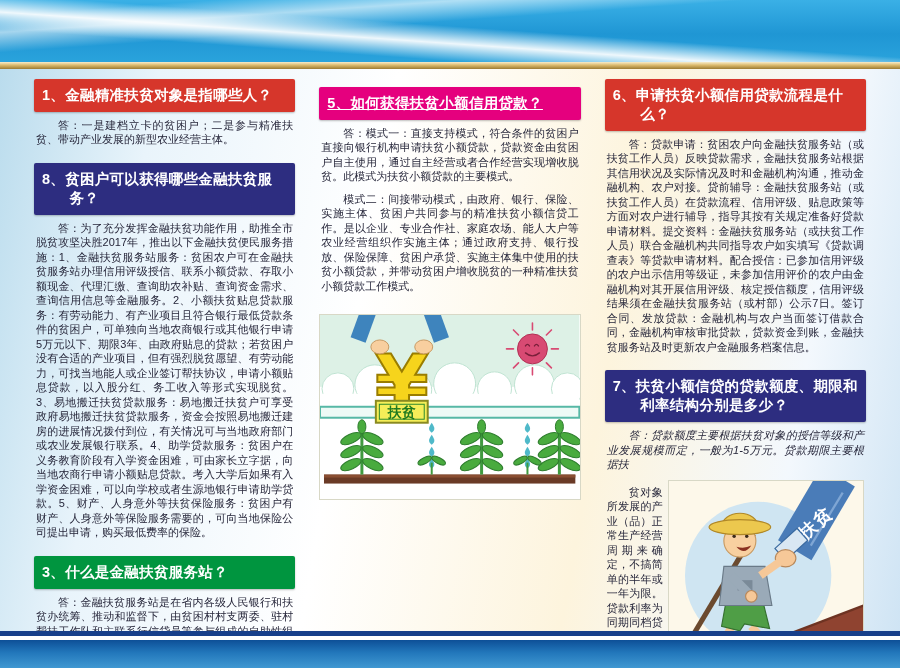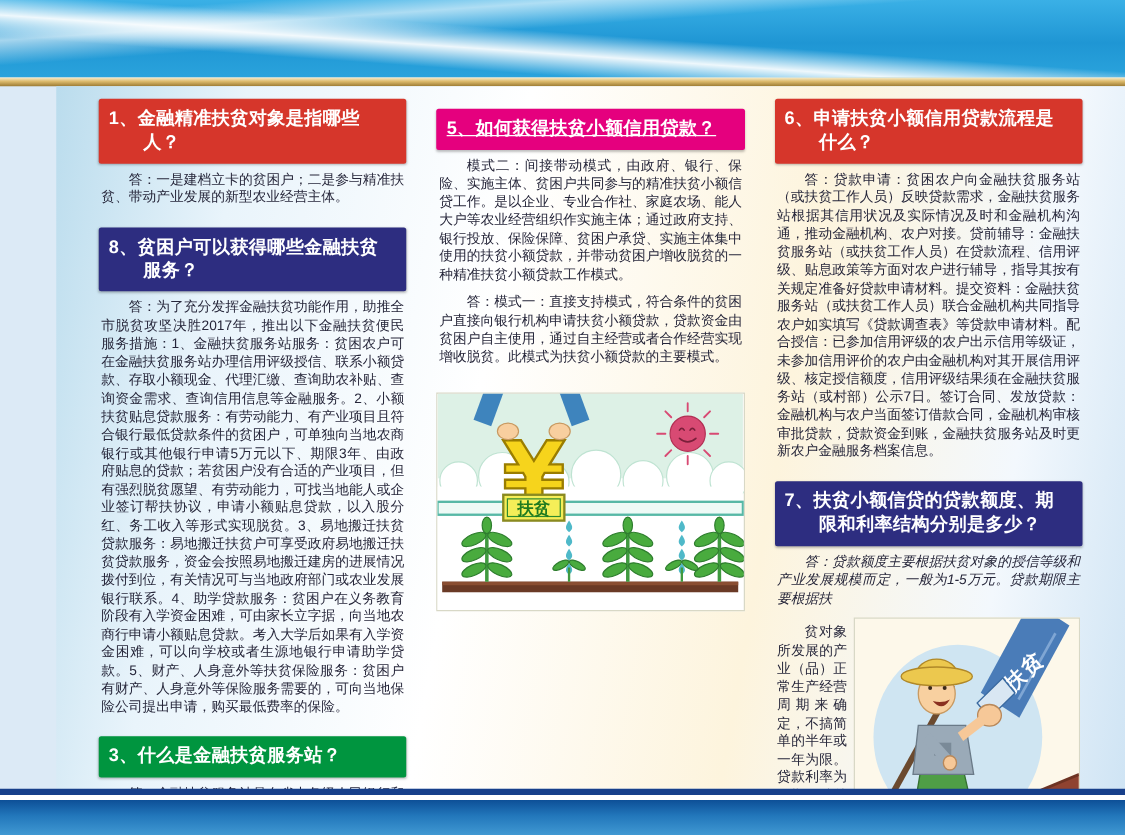--- a/index.html
+++ b/index.html
@@ -11,21 +11,21 @@
     background:
       linear-gradient(4deg, rgba(255,255,255,0) 26%, rgba(255,255,255,.92) 40%, rgba(255,255,255,0) 54%),
       linear-gradient(-4deg, rgba(255,255,255,0) 58%, rgba(255,255,255,.6) 74%, rgba(255,255,255,0) 88%),
       linear-gradient(180deg,#3ab0e6 0%,#1f96d4 55%,#2aa3dc 100%);}
   .gold-stripe{position:absolute;top:62px;left:0;width:900px;height:7px;
     background:linear-gradient(180deg,#f7eccb 0%,#dcba6c 45%,#9c7b33 100%);}
 
   
   .main{position:absolute;top:69px;left:0;right:0;bottom:37px;
     display:flex;gap:24px;padding:10px 34px 4px;box-sizing:border-box;
-    background:linear-gradient(100deg,#badced 0%,#e9f4fb 16%,#ffffff 40%,#fdf4dd 66%,#f3f8fd 86%,#cfe4f4 100%);margin-left:45px;}
+    background:linear-gradient(100deg,#badced 0%,#e9f4fb 16%,#ffffff 40%,#fdf4dd 66%,#f3f8fd 86%,#cfe4f4 100%);}
   .col{flex:1 1 0;min-width:0;display:flex;flex-direction:column;}
 
   .section{margin-bottom:8px;}
   .sec-hdr{color:#ffffff;font-weight:bold;font-size:14.5px;line-height:1.3;
     padding:7px 8px;border-radius:2px;letter-spacing:.3px;
     padding-left:calc(8px + 1.9em);text-indent:-1.9em;
     box-shadow:0 1px 2px rgba(0,0,0,.25);}
   .hdr-red{background:#d6362b;}
   .hdr-navy{background:#2d2d80;}
   .hdr-green{background:#00953f;}
@@ -82,22 +82,22 @@
         </div>
       </div>
     </div>
 
     <div class="col">
       <div class="section">
       </div>
       <div class="section">
         <div class="sec-hdr hdr-magenta">5、如何获得扶贫小额信用贷款？</div>
         <div class="sec-body">
+          <p>答：模式一：直接支持模式，符合条件的贫困户直接向银行机构申请扶贫小额贷款，贷款资金由贫困户自主使用，通过自主经营或者合作经营实现增收脱贫。此模式为扶贫小额贷款的主要模式。</p>
           <p>模式二：间接带动模式，由政府、银行、保险、实施主体、贫困户共同参与的精准扶贫小额信贷工作。是以企业、专业合作社、家庭农场、能人大户等农业经营组织作实施主体；通过政府支持、银行投放、保险保障、贫困户承贷、实施主体集中使用的扶贫小额贷款，并带动贫困户增收脱贫的一种精准扶贫小额贷款工作模式。</p>
-          <p>答：模式一：直接支持模式，符合条件的贫困户直接向银行机构申请扶贫小额贷款，贷款资金由贫困户自主使用，通过自主经营或者合作经营实现增收脱贫。此模式为扶贫小额贷款的主要模式。</p>
         </div>
       </div>
 
       <div class="illus-panel">
         <svg viewBox="0 0 260 185" role="img">
           <defs>
             <g id="plant-big">
               <line x1="0" y1="160" x2="0" y2="116" stroke="#3f9a3f" stroke-width="3"></line>
               <ellipse cx="-11" cy="124" rx="11" ry="4.5" fill="#49ab3e" stroke="#2e7d2e" transform="rotate(-24 -11 124)"></ellipse>
               <ellipse cx="11" cy="124" rx="11" ry="4.5" fill="#49ab3e" stroke="#2e7d2e" transform="rotate(24 11 124)"></ellipse>

